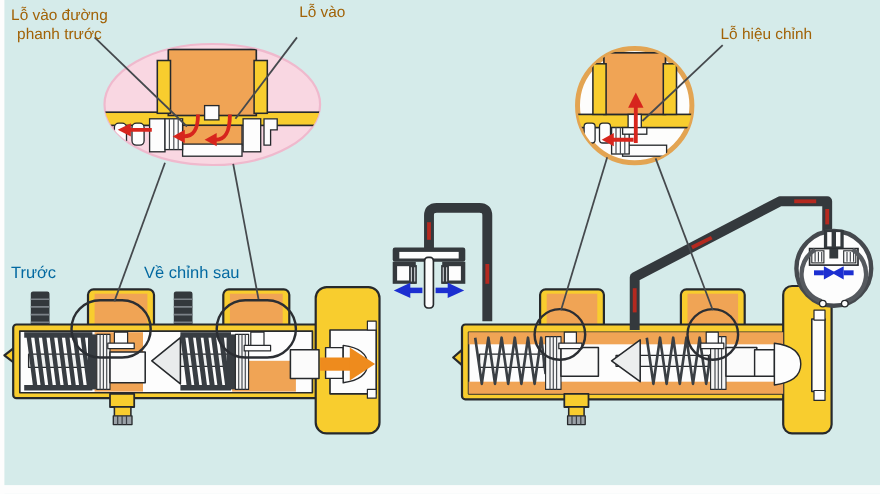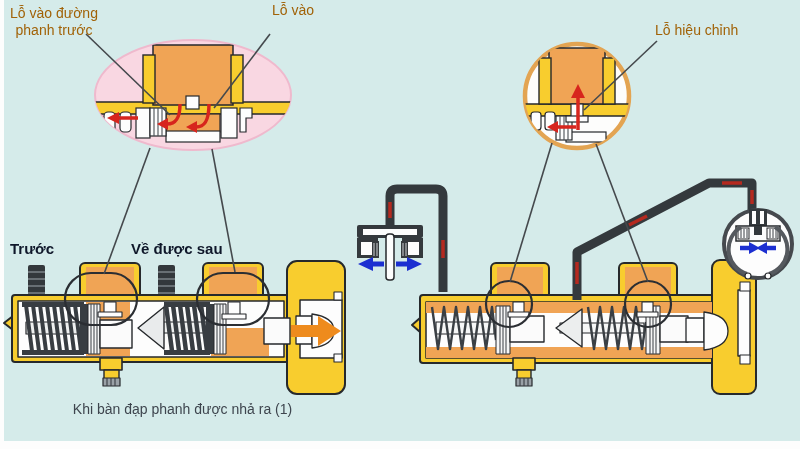--- a/index.html
+++ b/index.html
@@ -6,21 +6,21 @@
   #stage{
     position:relative;width:800px;height:449px;overflow:hidden;
     background:#d5ebea;font-family:"Liberation Sans",sans-serif;
   }
   #stage svg{position:absolute;left:0;top:0;}
   .lbl{
     position:absolute;color:#a16207;font-size:14px;line-height:1.22;
     white-space:nowrap;
   }
   .lbl.wrap{white-space:normal;text-align:center;}
-  .lbl.bold{font-weight:bold;font-size:15px;color:#0f172a;}
+  .lbl.bold{font-weight:normal;font-size:15px;color:#0369a1;}
   .caption{
     position:absolute;color:#3e454e;font-size:14px;text-align:center;
   }
 </style>
 </head>
 <body>
 
 <div id="stage">
 
 <svg width="800" height="449" viewBox="0 0 800 449">
@@ -272,18 +272,17 @@
 </svg>
 
 <div class="lbl wrap" style="left:10px;top:5px;width:88px;">Lỗ vào đường phanh trước</div>
 
 <div class="lbl" style="left:272px;top:2px;">Lỗ vào</div>
 
 <div class="lbl" style="left:655px;top:22px;text-align:center;">Lỗ hiệu chỉnh</div>
 
 <div class="lbl bold" style="left:10px;top:240px;">Trước</div>
 
-<div class="lbl bold" style="left:131px;top:240px;">Về được sau</div>
-
-<div class="caption" style="left:40px;top:401px;width:285px;">Khi bàn đạp phanh được nhả ra (1)</div>
+<div class="lbl bold" style="left:131px;top:240px;">Về chỉnh sau</div>
+
 
 
 </div>
 
 </body></html>

